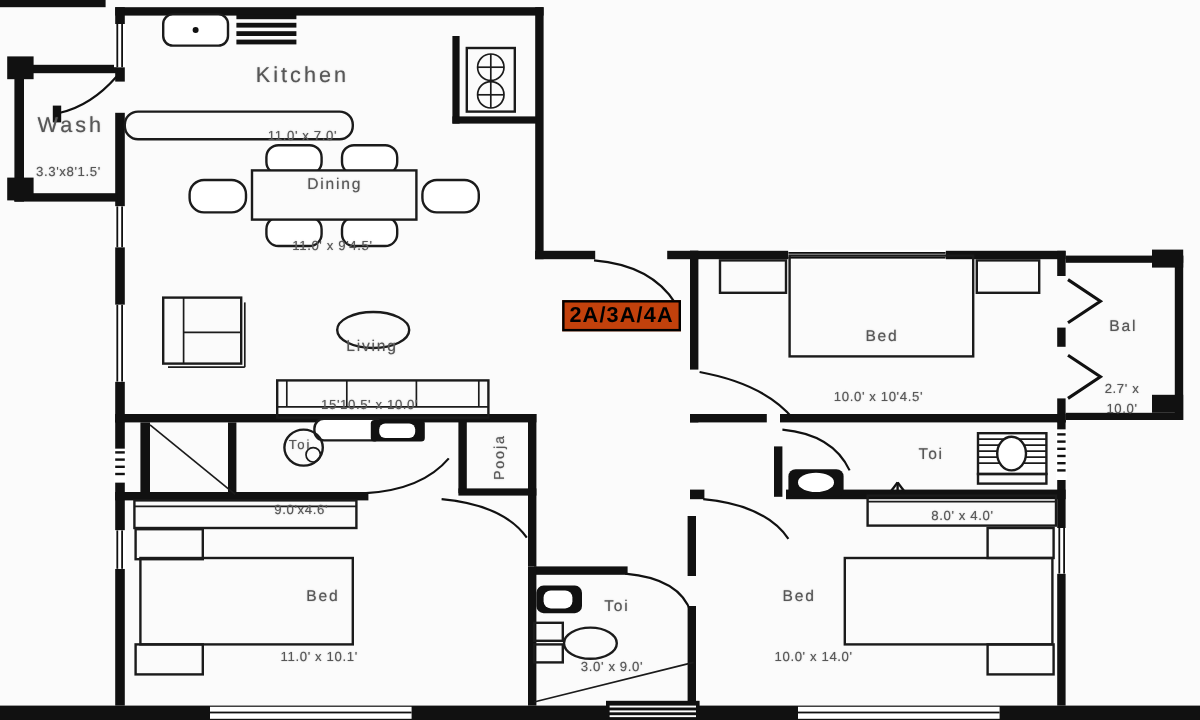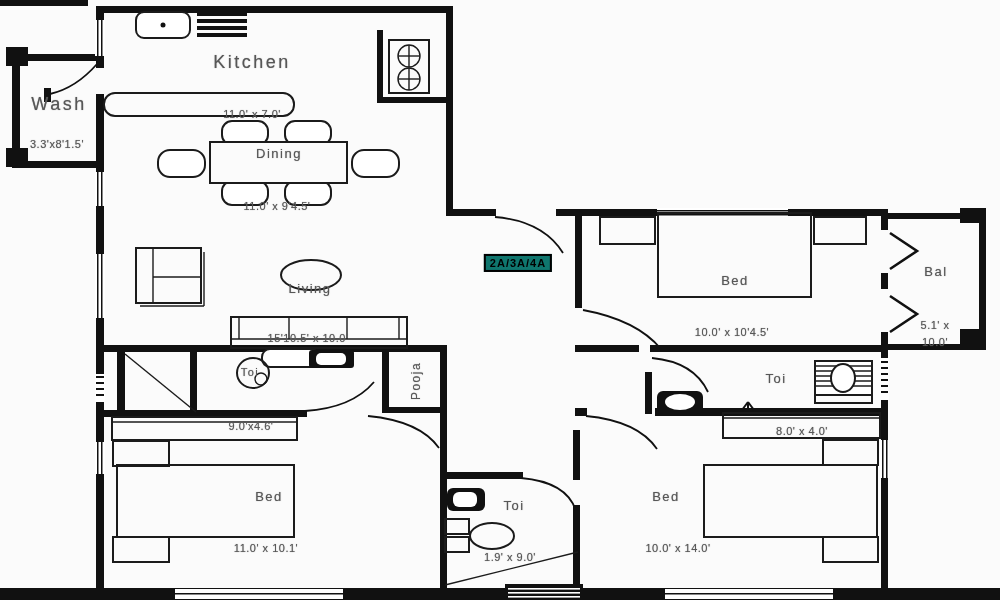--- a/index.html
+++ b/index.html
@@ -21,22 +21,22 @@
     position:absolute;transform:translate(-50%,-50%);
     color:#575757;white-space:nowrap;text-align:center;
     text-shadow:0 0 1px rgba(110,110,110,.75);line-height:1;
   }
   .room-name{font-size:13px;letter-spacing:1.5px;}
   .room-name.big{font-size:18px;letter-spacing:2.5px;}
   .room-dims{font-size:11px;letter-spacing:.5px;margin-top:36px;}
   .rot{transform:translate(-50%,-50%) rotate(-90deg);}
   .unit-tag{
     position:absolute;transform:translate(-50%,-50%);
-    border:2px solid #000;background:#0f766e;color:#000;
-    font-size:11px;font-weight:bold;letter-spacing:1px;
+    border:2px solid #000;background:#c2410c;color:#000;
+    font-size:18px;font-weight:bold;letter-spacing:1px;
     padding:1px 4px;line-height:1.1;white-space:nowrap;
   }
 </style>
 </head>
 <body>
 
 <div id="plan">
 
 <svg width="1000" height="600" viewBox="0 0 1000 600">
 
@@ -311,33 +311,33 @@
 
   <div class="lbl room-name" style="left:310px;top:288px">Living</div>
   <div class="lbl room-dims" style="left:308px;top:302px">15'10.5' x 10.0'</div>
 
   <div class="unit-tag" style="left:518px;top:263px">2A/3A/4A</div>
 
   <div class="lbl room-name" style="left:735px;top:280px">Bed</div>
   <div class="lbl room-dims" style="left:732px;top:296px">10.0' x 10'4.5'</div>
 
   <div class="lbl room-name" style="left:936px;top:271px">Bal</div>
-  <div class="lbl room-dims" style="left:935px;top:289px">5.1' x</div>
+  <div class="lbl room-dims" style="left:935px;top:289px">2.7' x</div>
   <div class="lbl room-dims" style="left:935px;top:306px">10.0'</div>
 
   <div class="lbl room-name" style="left:250px;top:372px;font-size:11px">Toi</div>
   <div class="lbl room-dims" style="left:251px;top:390px">9.0'x4.6'</div>
 
   <div class="lbl room-name rot" style="left:416px;top:381px;font-size:12px">Pooja</div>
 
   <div class="lbl room-name" style="left:776px;top:378px">Toi</div>
   <div class="lbl room-dims" style="left:802px;top:395px">8.0' x 4.0'</div>
 
   <div class="lbl room-name" style="left:269px;top:496px">Bed</div>
   <div class="lbl room-dims" style="left:266px;top:512px">11.0' x 10.1'</div>
 
   <div class="lbl room-name" style="left:514px;top:505px">Toi</div>
-  <div class="lbl room-dims" style="left:510px;top:521px">1.9' x 9.0'</div>
+  <div class="lbl room-dims" style="left:510px;top:521px">3.0' x 9.0'</div>
 
   <div class="lbl room-name" style="left:666px;top:496px">Bed</div>
   <div class="lbl room-dims" style="left:678px;top:512px">10.0' x 14.0'</div>
 
 </div>
 
 </body></html>

